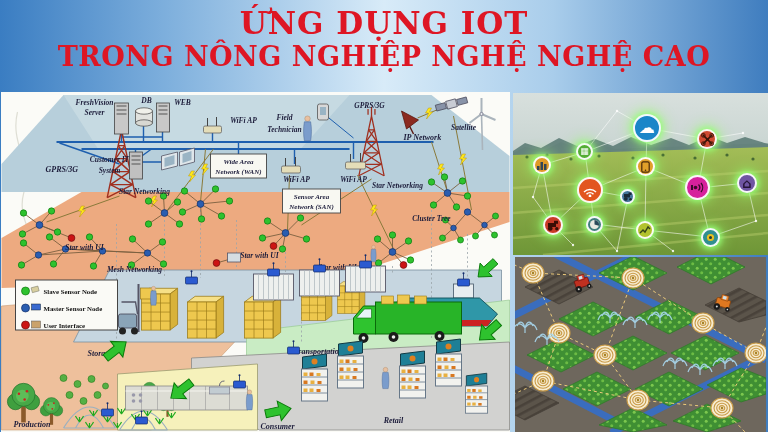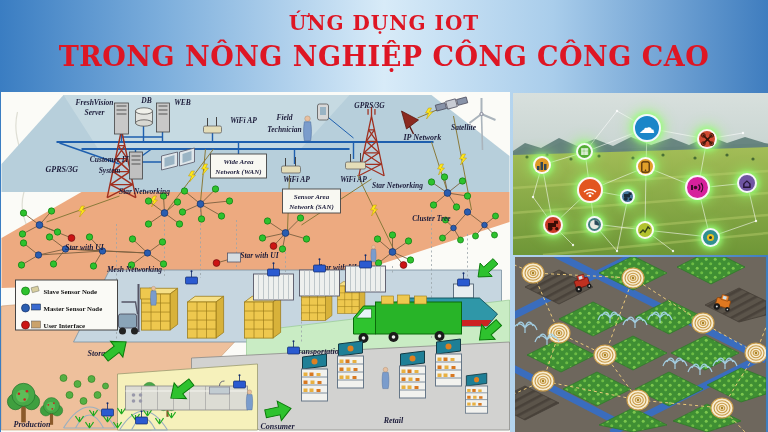--- a/index.html
+++ b/index.html
@@ -1,21 +1,21 @@
 <!DOCTYPE html>
 <html><head>
 <meta charset="utf-8">
 <style>
   html,body{margin:0;padding:0;background:#222;}
   .stage{position:relative;width:768px;height:432px;overflow:hidden;
     background:linear-gradient(90deg,#3a7dc2 0%,#7fb0dd 22%,#d8ebf8 50%,#a9cdeb 72%,#3f7dbf 100%);
     font-family:"Liberation Serif",serif;}
   .title-block{position:absolute;top:6px;left:0;width:768px;text-align:center;
     color:#de1624;font-weight:bold;font-family:"DejaVu Serif",serif;line-height:34px;}
-  .title-block .l1{font-size:20px;letter-spacing:1px;}
+  .title-block .l1{font-size:31px;letter-spacing:1px;}
   .title-block .l2{font-size:27px;letter-spacing:0.5px;}
   .diagram-panel{position:absolute;left:1px;top:92px;width:509px;height:340px;background:#fbfbf7;}
   .diagram-panel svg{display:block;}
   .img-top{position:absolute;left:513px;top:93px;width:255px;height:162px;overflow:hidden;
     background:linear-gradient(180deg,#d8e0dd 0%,#ccd7d4 28%,#c3cfcb 38%);}
   .img-top svg.base{position:absolute;left:0;top:0;}
   .iot-ic{position:absolute;border-radius:50%;border:2px solid rgba(255,255,255,0.95);
     box-sizing:border-box;display:flex;align-items:center;justify-content:center;
     box-shadow:0 0 5px 2px rgba(150,255,120,0.85),0 0 12px 6px rgba(150,255,110,0.4);}
   .iot-ic span{line-height:1;display:block;}
@@ -26,21 +26,21 @@
   text{font-family:"Liberation Serif",serif;}
   .lbl{font-style:italic;font-weight:bold;fill:#1c1c3a;}
 </style>
 </head>
 <body>
 
 <div class="stage">
 
   <div class="title-block">
     <div class="l1">ỨNG DỤNG IOT</div>
-    <div class="l2">TRONG NÔNG NGHIỆP CÔNG CÔNG CAO</div>
+    <div class="l2">TRONG NÔNG NGHIỆP NGHỆ NGHỆ CAO</div>
   </div>
 
   <div class="diagram-panel">
   <svg width="509" height="340" viewBox="0 0 508 340">
     <defs>
       <g id="bolt">
             <polygon points="2,0 5,0 3,4 6,4 0,11 2,5 -1,5" fill="#ffe81a" stroke="#b8960a" stroke-width="0.5"></polygon>
           </g>
       <g id="tower" stroke="#a03020" stroke-width="1.1" fill="none">
         <path d="M0,0 L-11,52 M0,0 L11,52 M-2.5,12 H2.5 M-4.5,22 H4.5 M-6.5,32 H6.5 M-8.5,42 H8.5"></path>

